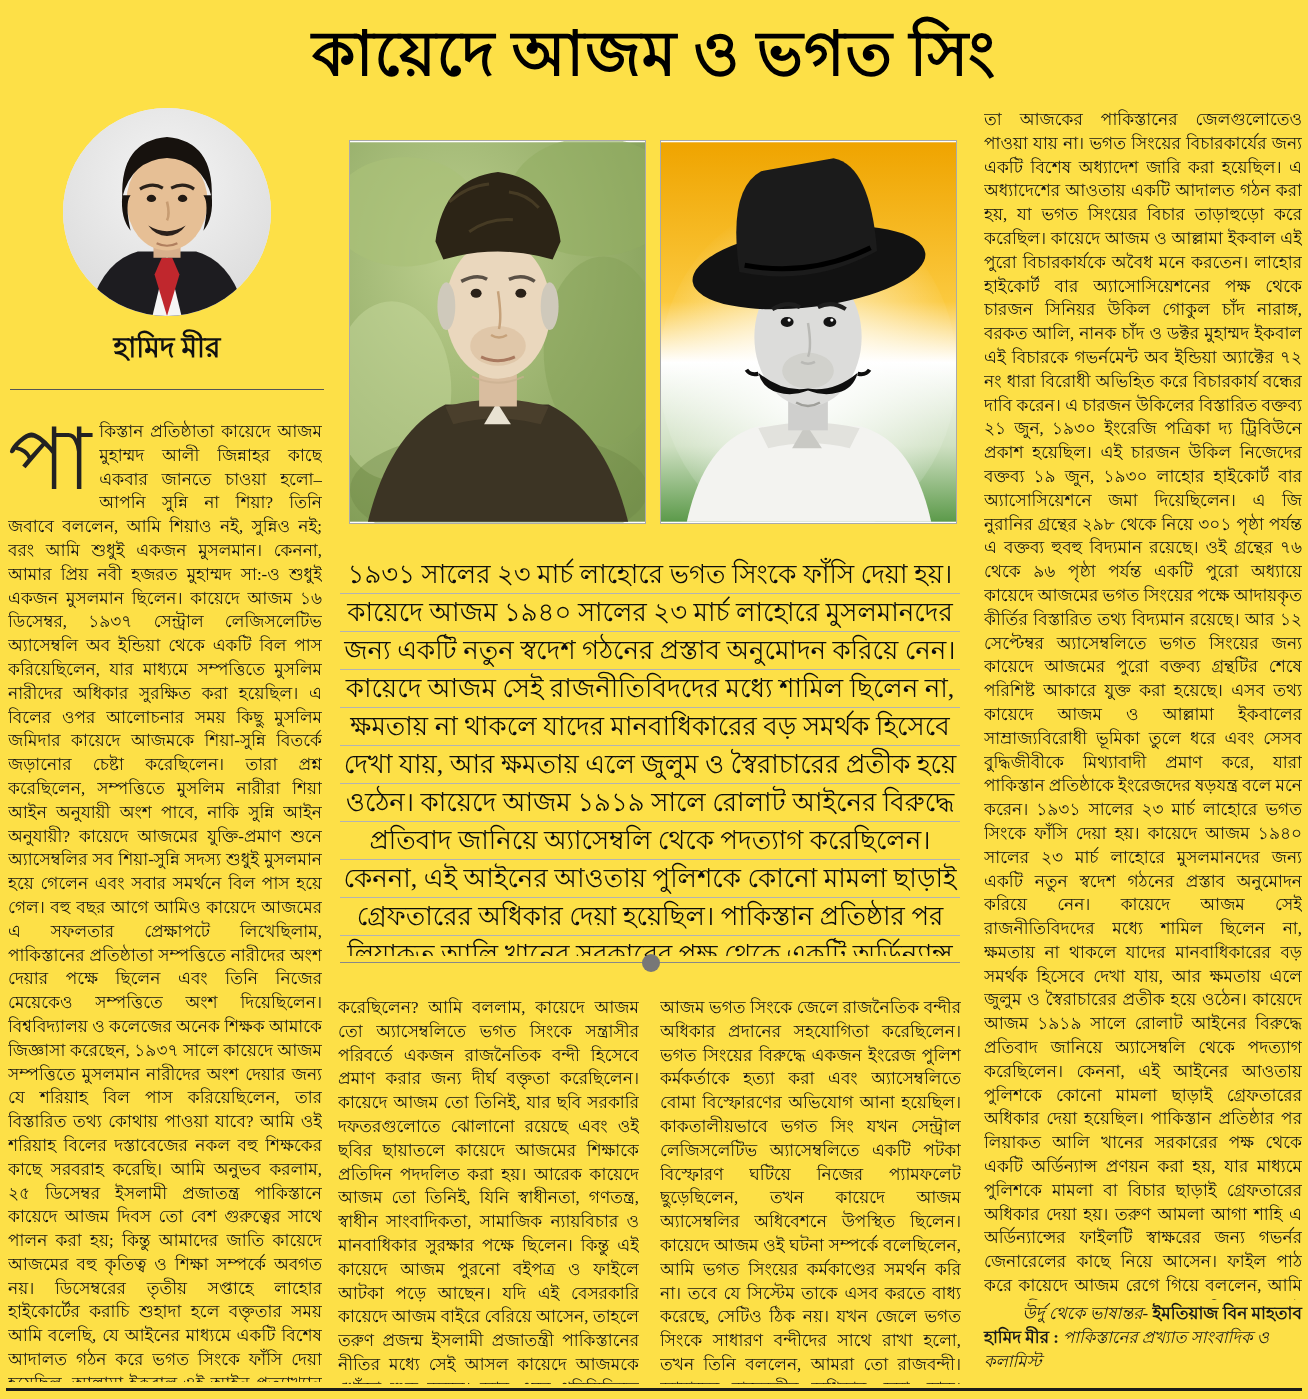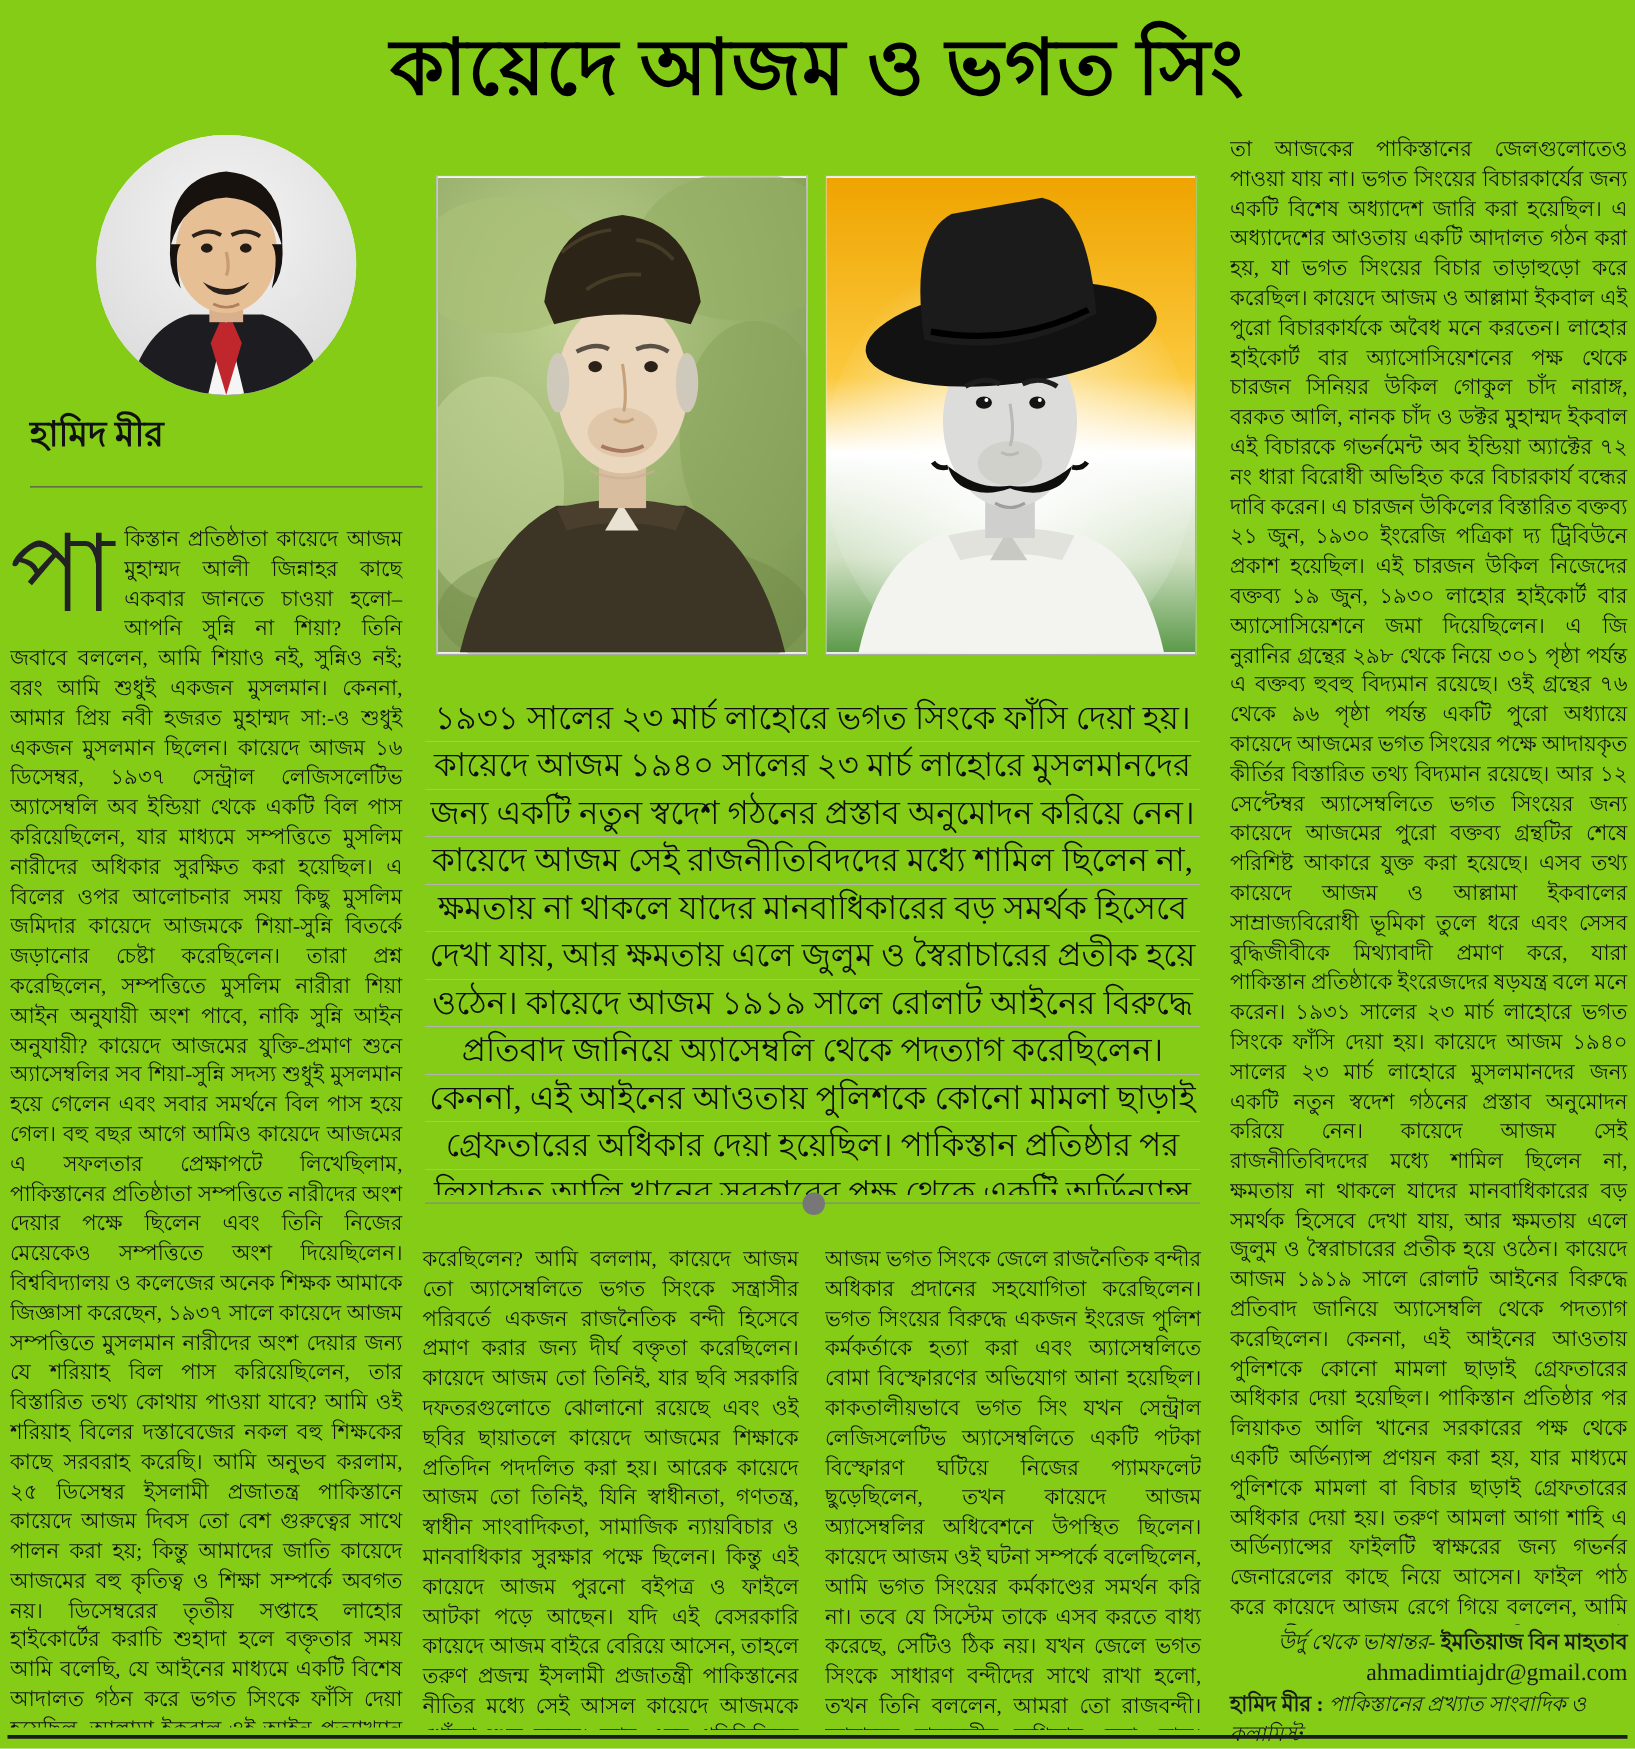--- a/index.html
+++ b/index.html
@@ -1,24 +1,24 @@
 <!DOCTYPE html>
 <html><head>
 <meta charset="utf-8">
 <style>
   html,body{margin:0;padding:0;background:#fff;}
-  .page{position:relative;width:1308px;height:1399px;background:#84cc16;overflow:hidden;
+  .page{position:relative;width:1308px;height:1399px;background:#fde047;overflow:hidden;
         font-family:"Liberation Serif",serif;color:#1a1a1a;}
 
   
   .headline{position:absolute;top:6px;left:0;width:100%;text-align:center;
             font-size:62px;font-weight:bold;letter-spacing:1px;white-space:nowrap;color:#000;}
 
   
-  .author-block{position:absolute;left:24px;top:100px;width:314px;text-align:left;font-family:Liberation Serif, serif;}
+  .author-block{position:absolute;left:10px;top:100px;width:314px;text-align:center;font-family:Liberation Serif, serif;}
   .author-photo{width:208px;height:208px;margin:8px auto 2px;border-radius:50%;overflow:hidden;
                 background:#eee;}
   .author-photo svg{display:block;width:100%;height:100%;}
   .author-name{margin-top:10px;font-size:28px;font-weight:bold;color:#111;}
   .author-rule{margin-top:16px;border-top:1px solid #555;height:0;}
 
   
   .bodytext{font-size:17px;line-height:23.8px;text-align:justify;color:#141414;}
   .col1{position:absolute;left:8px;top:420px;width:314px;height:962px;overflow:hidden;}
   .dropcap{float:left;font-size:86px;line-height:76px;padding:2px 8px 0 0;font-weight:400;color:#222;}
@@ -183,20 +183,19 @@
 
   <div class="midcols">
     <div class="midcol bodytext">করেছিলেন? আমি বললাম, কায়েদে আজম তো অ্যাসেম্বলিতে ভগত সিংকে সন্ত্রাসীর পরিবর্তে একজন রাজনৈতিক বন্দী হিসেবে প্রমাণ করার জন্য দীর্ঘ বক্তৃতা করেছিলেন। কায়েদে আজম তো তিনিই, যার ছবি সরকারি দফতরগুলোতে ঝোলানো রয়েছে এবং ওই ছবির ছায়াতলে কায়েদে আজমের শিক্ষাকে প্রতিদিন পদদলিত করা হয়। আরেক কায়েদে আজম তো তিনিই, যিনি স্বাধীনতা, গণতন্ত্র, স্বাধীন সাংবাদিকতা, সামাজিক ন্যায়বিচার ও মানবাধিকার সুরক্ষার পক্ষে ছিলেন। কিন্তু এই কায়েদে আজম পুরনো বইপত্র ও ফাইলে আটকা পড়ে আছেন। যদি এই বেসরকারি কায়েদে আজম বাইরে বেরিয়ে আসেন, তাহলে তরুণ প্রজন্ম ইসলামী প্রজাতন্ত্রী পাকিস্তানের নীতির মধ্যে সেই আসল কায়েদে আজমকে খোঁজা শুরু করবে। আর এমন পরিস্থিতিতে পাকিস্তানের ক্ষমতাসীনদের জন্য বড় সমস্যার সৃষ্টি হবে। আপনারা ভেবে দেখুন, ব্রিটিশ সরকার ভগত সিংকে সন্ত্রাসী অভিহিত করে ২৩ মার্চ, ১৯৩১ সালে লাহোরে ফাঁসি দেয়; কিন্তু কায়েদে</div>
     <div class="midcol bodytext">আজম ভগত সিংকে জেলে রাজনৈতিক বন্দীর অধিকার প্রদানের সহযোগিতা করেছিলেন। ভগত সিংয়ের বিরুদ্ধে একজন ইংরেজ পুলিশ কর্মকর্তাকে হত্যা করা এবং অ্যাসেম্বলিতে বোমা বিস্ফোরণের অভিযোগ আনা হয়েছিল। কাকতালীয়ভাবে ভগত সিং যখন সেন্ট্রাল লেজিসলেটিভ অ্যাসেম্বলিতে একটি পটকা বিস্ফোরণ ঘটিয়ে নিজের প্যামফলেট ছুড়েছিলেন, তখন কায়েদে আজম অ্যাসেম্বলির অধিবেশনে উপস্থিত ছিলেন। কায়েদে আজম ওই ঘটনা সম্পর্কে বলেছিলেন, আমি ভগত সিংয়ের কর্মকাণ্ডের সমর্থন করি না। তবে যে সিস্টেম তাকে এসব করতে বাধ্য করেছে, সেটিও ঠিক নয়। যখন জেলে ভগত সিংকে সাধারণ বন্দীদের সাথে রাখা হলো, তখন তিনি বললেন, আমরা তো রাজবন্দী। আমাদের রাজবন্দীর অধিকার দেয়া হোক। তিনি তার অবস্থানের পক্ষে অনশন ধর্মঘট শুরু করেন। কায়েদে আজম ভগত সিংয়ের এ অবস্থানের সমর্থন করেন। তিনি ভগত সিংয়ের জন্য জেলে যে সুবিধাগুলো পাওয়ার অধিকার রয়েছে বলে অভিহিত করেছিলেন,</div>
   </div>
 
   <div class="rightcol">
     <div class="col4text bodytext">তা আজকের পাকিস্তানের জেলগুলোতেও পাওয়া যায় না। ভগত সিংয়ের বিচারকার্যের জন্য একটি বিশেষ অধ্যাদেশ জারি করা হয়েছিল। এ অধ্যাদেশের আওতায় একটি আদালত গঠন করা হয়, যা ভগত সিংয়ের বিচার তাড়াহুড়ো করে করেছিল। কায়েদে আজম ও আল্লামা ইকবাল এই পুরো বিচারকার্যকে অবৈধ মনে করতেন। লাহোর হাইকোর্ট বার অ্যাসোসিয়েশনের পক্ষ থেকে চারজন সিনিয়র উকিল গোকুল চাঁদ নারাঙ্গ, বরকত আলি, নানক চাঁদ ও ডক্টর মুহাম্মদ ইকবাল এই বিচারকে গভর্নমেন্ট অব ইন্ডিয়া অ্যাক্টের ৭২ নং ধারা বিরোধী অভিহিত করে বিচারকার্য বন্ধের দাবি করেন। এ চারজন উকিলের বিস্তারিত বক্তব্য ২১ জুন, ১৯৩০ ইংরেজি পত্রিকা দ্য ট্রিবিউনে প্রকাশ হয়েছিল। এই চারজন উকিল নিজেদের বক্তব্য ১৯ জুন, ১৯৩০ লাহোর হাইকোর্ট বার অ্যাসোসিয়েশনে জমা দিয়েছিলেন। এ জি নুরানির গ্রন্থের ২৯৮ থেকে নিয়ে ৩০১ পৃষ্ঠা পর্যন্ত এ বক্তব্য হুবহু বিদ্যমান রয়েছে। ওই গ্রন্থের ৭৬ থেকে ৯৬ পৃষ্ঠা পর্যন্ত একটি পুরো অধ্যায়ে কায়েদে আজমের ভগত সিংয়ের পক্ষে আদায়কৃত কীর্তির বিস্তারিত তথ্য বিদ্যমান রয়েছে। আর ১২ সেপ্টেম্বর অ্যাসেম্বলিতে ভগত সিংয়ের জন্য কায়েদে আজমের পুরো বক্তব্য গ্রন্থটির শেষে পরিশিষ্ট আকারে যুক্ত করা হয়েছে। এসব তথ্য কায়েদে আজম ও আল্লামা ইকবালের সাম্রাজ্যবিরোধী ভূমিকা তুলে ধরে এবং সেসব বুদ্ধিজীবীকে মিথ্যাবাদী প্রমাণ করে, যারা পাকিস্তান প্রতিষ্ঠাকে ইংরেজদের ষড়যন্ত্র বলে মনে করেন। ১৯৩১ সালের ২৩ মার্চ লাহোরে ভগত সিংকে ফাঁসি দেয়া হয়। কায়েদে আজম ১৯৪০ সালের ২৩ মার্চ লাহোরে মুসলমানদের জন্য একটি নতুন স্বদেশ গঠনের প্রস্তাব অনুমোদন করিয়ে নেন। কায়েদে আজম সেই রাজনীতিবিদদের মধ্যে শামিল ছিলেন না, ক্ষমতায় না থাকলে যাদের মানবাধিকারের বড় সমর্থক হিসেবে দেখা যায়, আর ক্ষমতায় এলে জুলুম ও স্বৈরাচারের প্রতীক হয়ে ওঠেন। কায়েদে আজম ১৯১৯ সালে রোলাট আইনের বিরুদ্ধে প্রতিবাদ জানিয়ে অ্যাসেম্বলি থেকে পদত্যাগ করেছিলেন। কেননা, এই আইনের আওতায় পুলিশকে কোনো মামলা ছাড়াই গ্রেফতারের অধিকার দেয়া হয়েছিল। পাকিস্তান প্রতিষ্ঠার পর লিয়াকত আলি খানের সরকারের পক্ষ থেকে একটি অর্ডিন্যান্স প্রণয়ন করা হয়, যার মাধ্যমে পুলিশকে মামলা বা বিচার ছাড়াই গ্রেফতারের অধিকার দেয়া হয়। তরুণ আমলা আগা শাহি এ অর্ডিন্যান্সের ফাইলটি স্বাক্ষরের জন্য গভর্নর জেনারেলের কাছে নিয়ে আসেন। ফাইল পাঠ করে কায়েদে আজম রেগে গিয়ে বললেন, আমি সারা জীবন যেসব কালাকানুনের বিরুদ্ধে লড়াই করে এসেছি, সেগুলোর ওপর আমি স্বাক্ষর করতে পারি না। আজ কায়েদে আজমের পাকিস্তানে রাজনৈতিক ভণ্ডামি ও স্বার্থপরতা আমাদের এমন এক জায়গায় পৌঁছে দিয়েছে, যেখানে রাজনৈতিক মতভেদ এবং মতপ্রকাশের সাহসকে রাষ্ট্রের বিরুদ্ধে অপরাধ হিসেবে গণ্য করা হচ্ছে। যে সিস্টেম লাহোরের ন্যাশনাল কলেজ অব আর্টসের ছাত্র ভগত সিংকে সন্ত্রাসী আখ্যায়িত করেছিল, সে সিস্টেম পাকিস্তানে ফিরে আসছে। আর এ সিস্টেম থেকে মুক্তির জন্য কায়েদে আজম যে পাকিস্তান গঠন করেছিলেন, সে পাকিস্তান আমরা দ্রুত হারাচ্ছি। আমরা সেই পাকিস্তান চাই, যেখানে ভগত সিংয়ের মতো কোনো রাজবন্দীর অধিকারের পক্ষে বক্তৃতাকারী কোনো রাজনৈতিক কর্মীকে গাদ্দার অভিহিত করা হবে না।■</div>
     <div class="footer">
       <div class="f-line"><span class="f-italic">উর্দু থেকে ভাষান্তর- </span><span class="f-bold">ইমতিয়াজ বিন মাহতাব</span></div>
-      <div class="f-email">ahmadimtiajdr@gmail.com</div>
       <div class="f-credit"><span class="f-bold">হামিদ মীর :</span><span class="f-italic"> পাকিস্তানের প্রখ্যাত সাংবাদিক ও কলামিস্ট</span></div>
     </div>
   </div>
 
   <div class="bottom-rule"></div>
 
 </div>
 
 </body></html>

